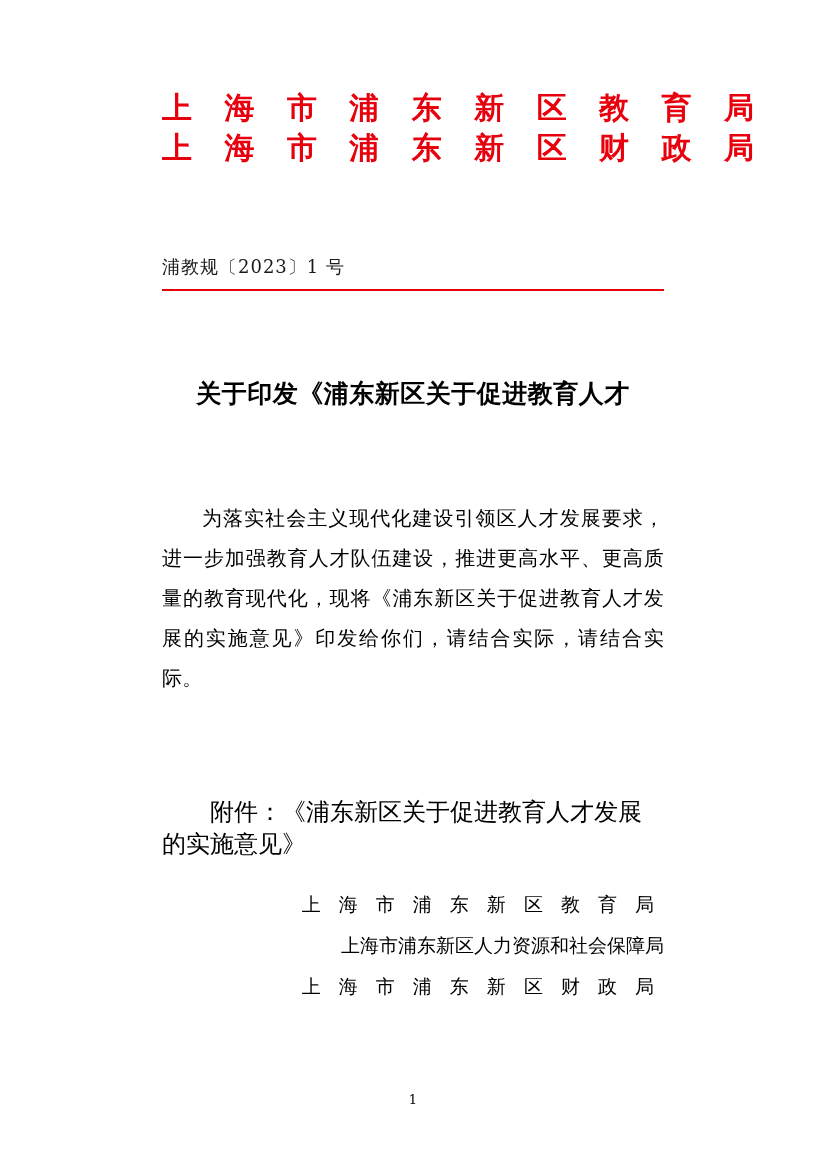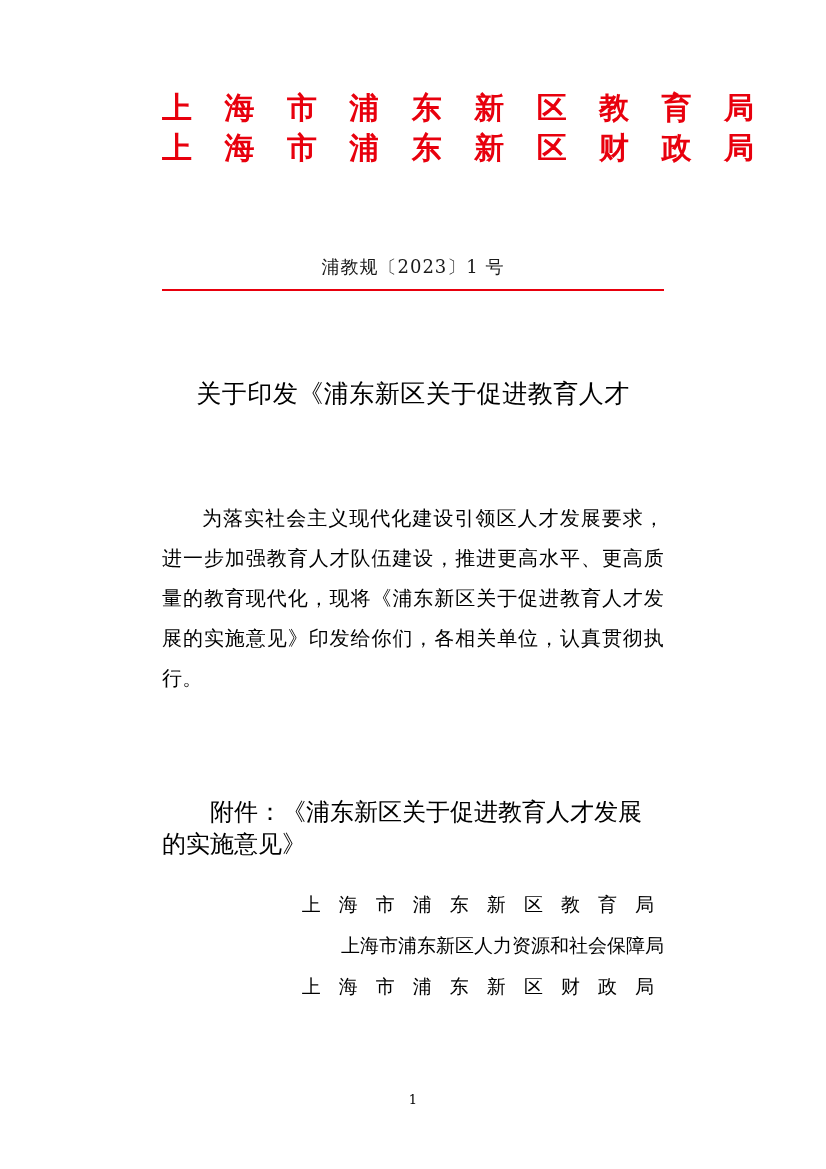--- a/index.html
+++ b/index.html
@@ -53,21 +53,21 @@
     font-size: 30px;
     letter-spacing: 11px;
   }
 
   
   .docnum-wrap {
     position: absolute;
     left: 96px;
     right: 96px;
     top: 255px;
-    text-align: center;
+    text-align: left;
   }
   .docnum {
     font-family: "DejaVu Serif", "Liberation Serif", serif;
     font-size: 18px;
     color: #1a1a1a;
     letter-spacing: 1px;
   }
   .red-rule {
     position: absolute;
     left: 96px;
@@ -78,21 +78,21 @@
   }
 
   
   .title {
     position: absolute;
     left: 110px;
     right: 110px;
     top: 372px;
     text-align: center;
     font-family: "DejaVu Serif", "Liberation Serif", serif;
-    font-weight: normal;
+    font-weight: bold;
     font-size: 25px;
     line-height: 1.75;
     color: #000;
     letter-spacing: 0.5px;
   }
 
   
   .body {
     position: absolute;
     left: 96px;
@@ -177,21 +177,21 @@
     <span class="docnum">浦教规〔2023〕1 号</span>
   </div>
 
   <div class="red-rule"></div>
 
   <div class="title">
     <div>关于印发《浦东新区关于促进教育人才</div>
   </div>
 
   <div class="body">
-    <p class="para">为落实社会主义现代化建设引领区人才发展要求，进一步加强教育人才队伍建设，推进更高水平、更高质量的教育现代化，现将《浦东新区关于促进教育人才发展的实施意见》印发给你们，各相关单位，认真贯彻执行。</p>
+    <p class="para">为落实社会主义现代化建设引领区人才发展要求，进一步加强教育人才队伍建设，推进更高水平、更高质量的教育现代化，现将《浦东新区关于促进教育人才发展的实施意见》印发给你们，请结合实际，请结合实际。</p>
   </div>
 
   <div class="attachment">附件：《浦东新区关于促进教育人才发展的实施意见》</div>
 
   <div class="signature">
     <div class="sig-spaced">上 海 市 浦 东 新 区 教 育 局</div>
     <div class="sig-plain">上海市浦东新区人力资源和社会保障局</div>
     <div class="sig-spaced">上 海 市 浦 东 新 区 财 政 局</div>
   </div>
 

